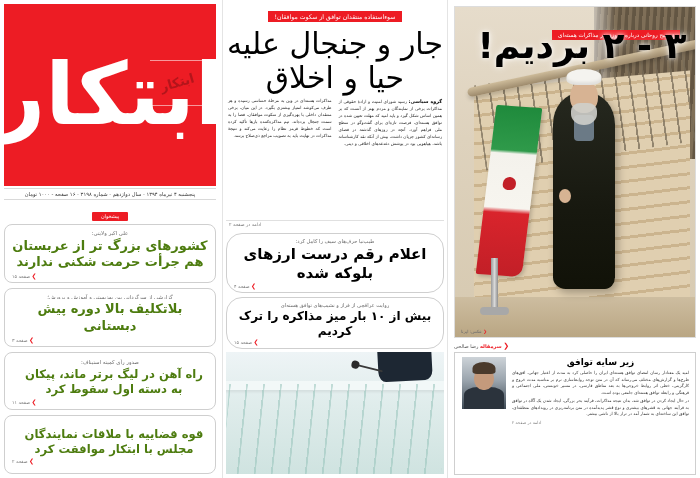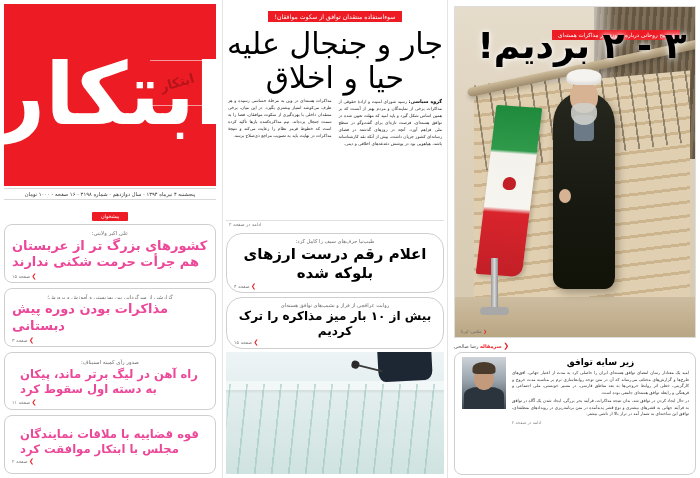--- a/index.html
+++ b/index.html
@@ -130,23 +130,23 @@
     font-size: 5.4px;
     color: #6b6b6b;
     text-align: center;
     margin-bottom: 2px;
     white-space: nowrap;
     overflow: hidden;
   }
   .sb-title {
     font-size: 13px;
     font-weight: bold;
-    text-align: left;
+    text-align: center;
     line-height: 1.28;
-    color: #ec4899;
+    color: #4d7c0f;
     letter-spacing: -0.3px;
   }
   .sb-title.sm { font-size: 11.6px; margin-left: 8px; }
   .sb-page {
     font-size: 4.6px;
     color: #7a7a7a;
     text-align: left;
     margin-top: 1px;
     white-space: nowrap;
   }
@@ -539,21 +539,21 @@
     text-align: left;
     font-size: 5px;
     color: #555;
     white-space: nowrap;
   }
   .l-flag .arrow { color: #ED1C24; font-weight: bold; font-size: 7px; }
   .l-flag .lbl { color: #ED1C24; font-weight: bold; }
 
   .opinion {
     border: 1px solid #cfcfcf;
-    border-radius: 8px;
+    border-radius: 0;
     padding: 4px 6px;
     display: flex;
     flex-direction: row-reverse;
     gap: 5px;
     flex: 1;
     box-sizing: border-box;
     overflow: hidden;
   }
   .opinion-main { flex: 1; min-width: 0; }
   .opinion-title {
@@ -639,21 +639,21 @@
     <div class="sidebar-list">
 
       <div class="sb-item">
         <div class="sb-kicker">علی اکبر ولایتی:</div>
         <div class="sb-title">کشورهای بزرگ تر از عربستان هم جرأت حرمت شکنی ندارند</div>
         <div class="sb-page"><span class="arrow">❯</span> <span>صفحه ۱۵</span></div>
       </div>
 
       <div class="sb-item">
         <div class="sb-kicker">گزارشی از سرگردانی بین بهزیستی و آموزش و پرورش؛</div>
-        <div class="sb-title">مذاکرات بودن دوره پیش دبستانی</div>
+        <div class="sb-title">بلاتکلیف بالا دوره پیش دبستانی</div>
         <div class="sb-page"><span class="arrow">❯</span> <span>صفحه ۳</span></div>
       </div>
 
       <div class="sb-item">
         <div class="sb-kicker">صدور رأی کمیته استیناف:</div>
         <div class="sb-title sm">راه آهن در لیگ برتر ماند، پیکان به دسته اول سقوط کرد</div>
         <div class="sb-page"><span class="arrow">❯</span> <span>صفحه ۱۱</span></div>
       </div>
 
       <div class="sb-item">

